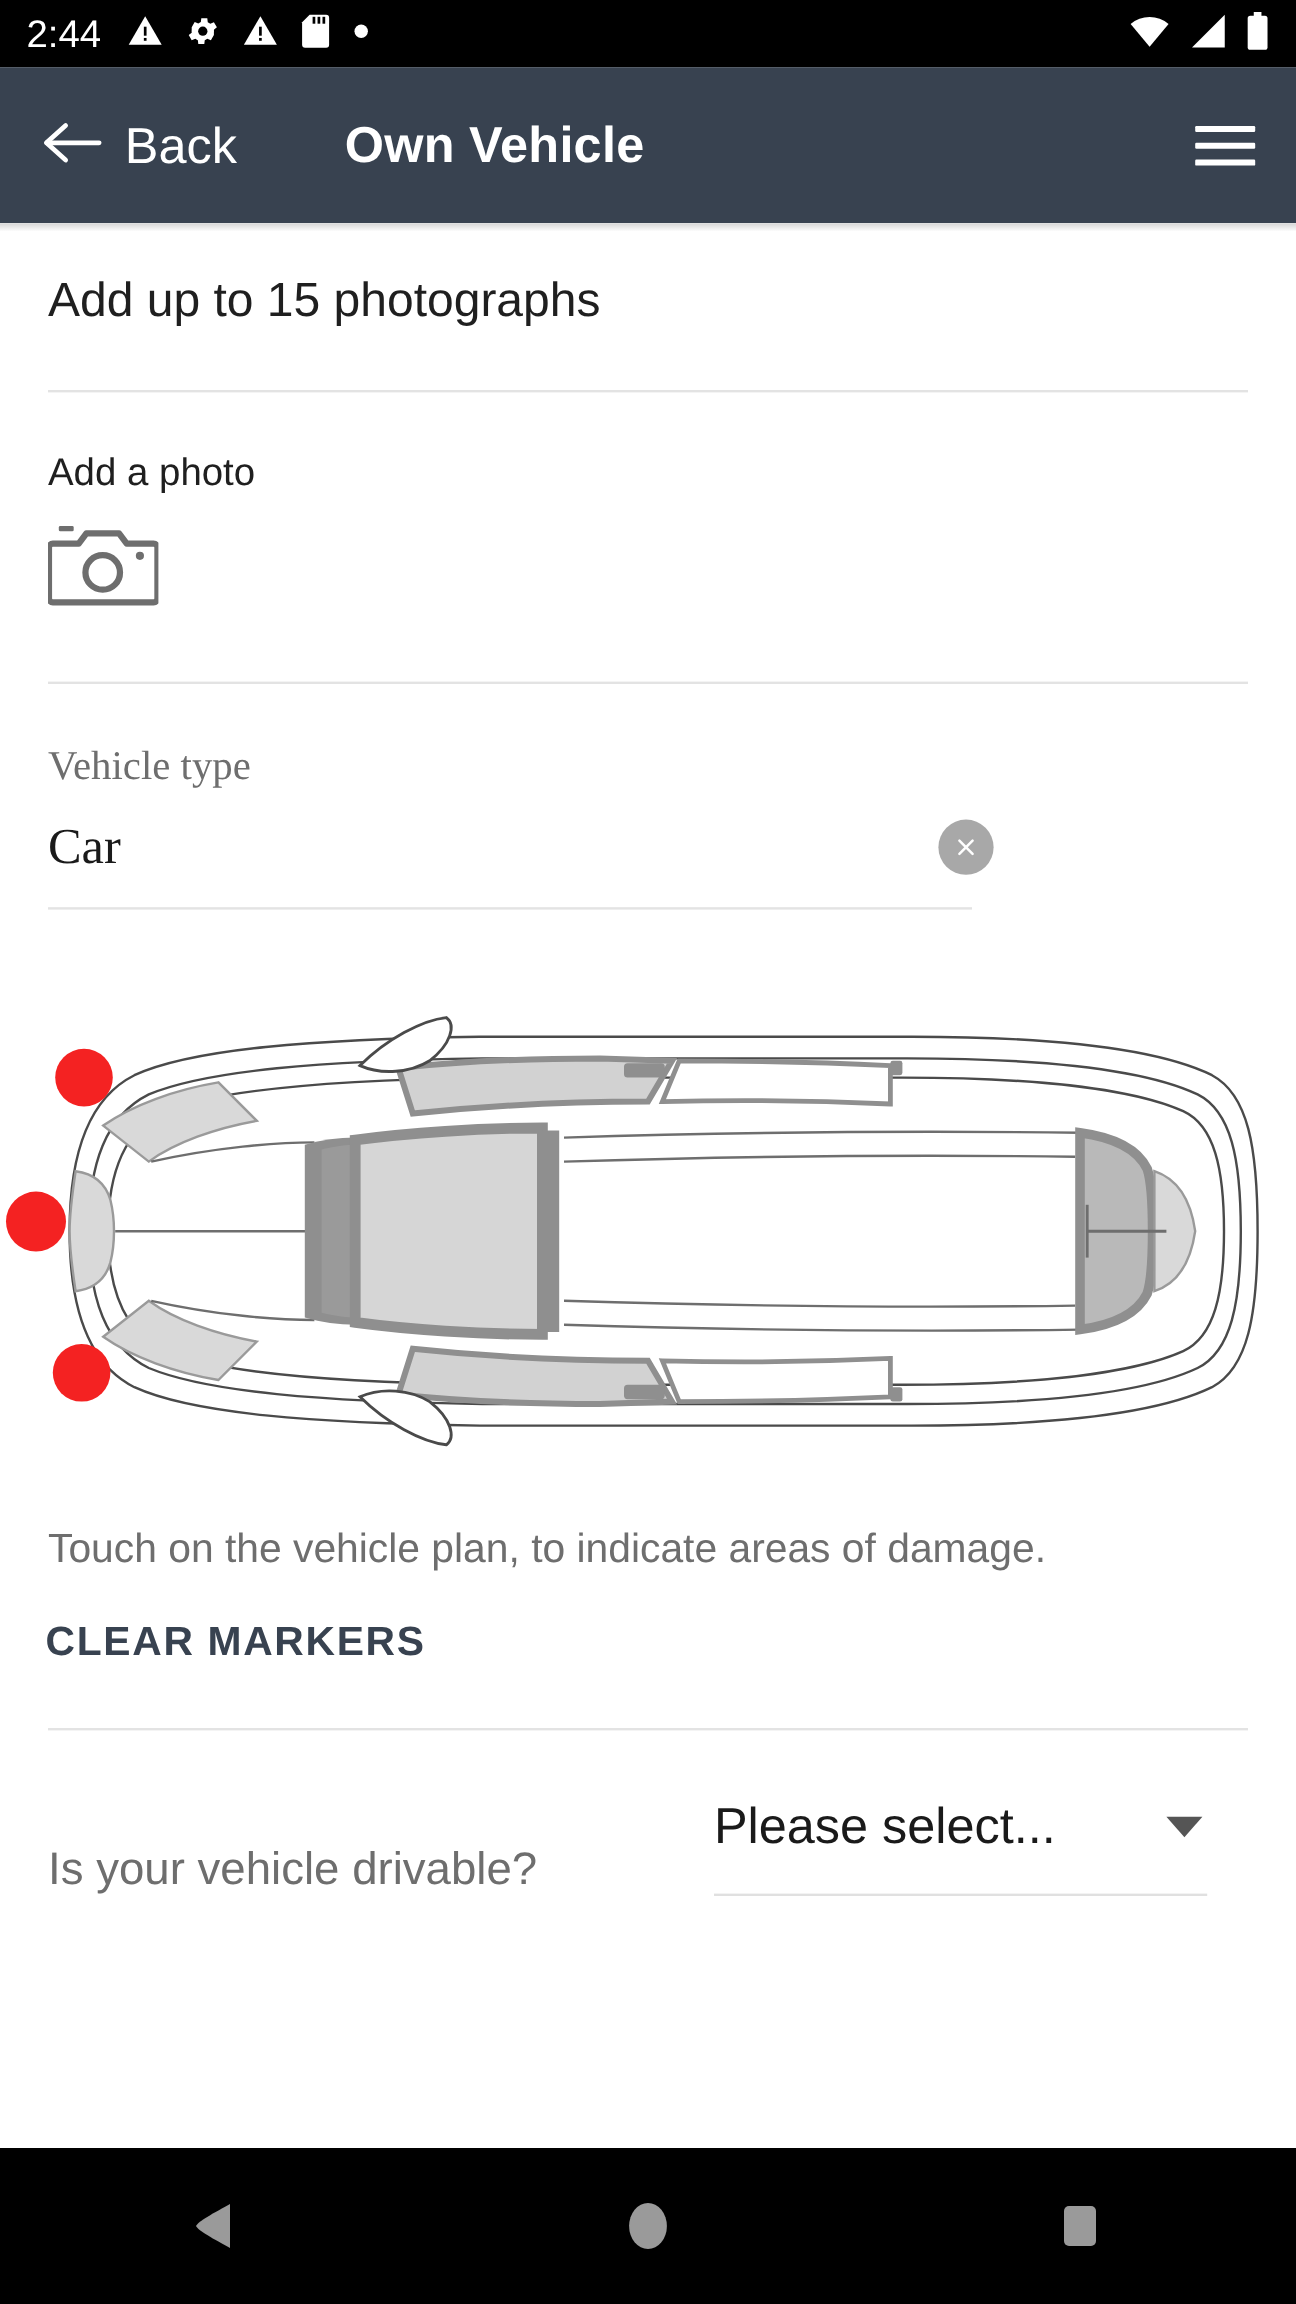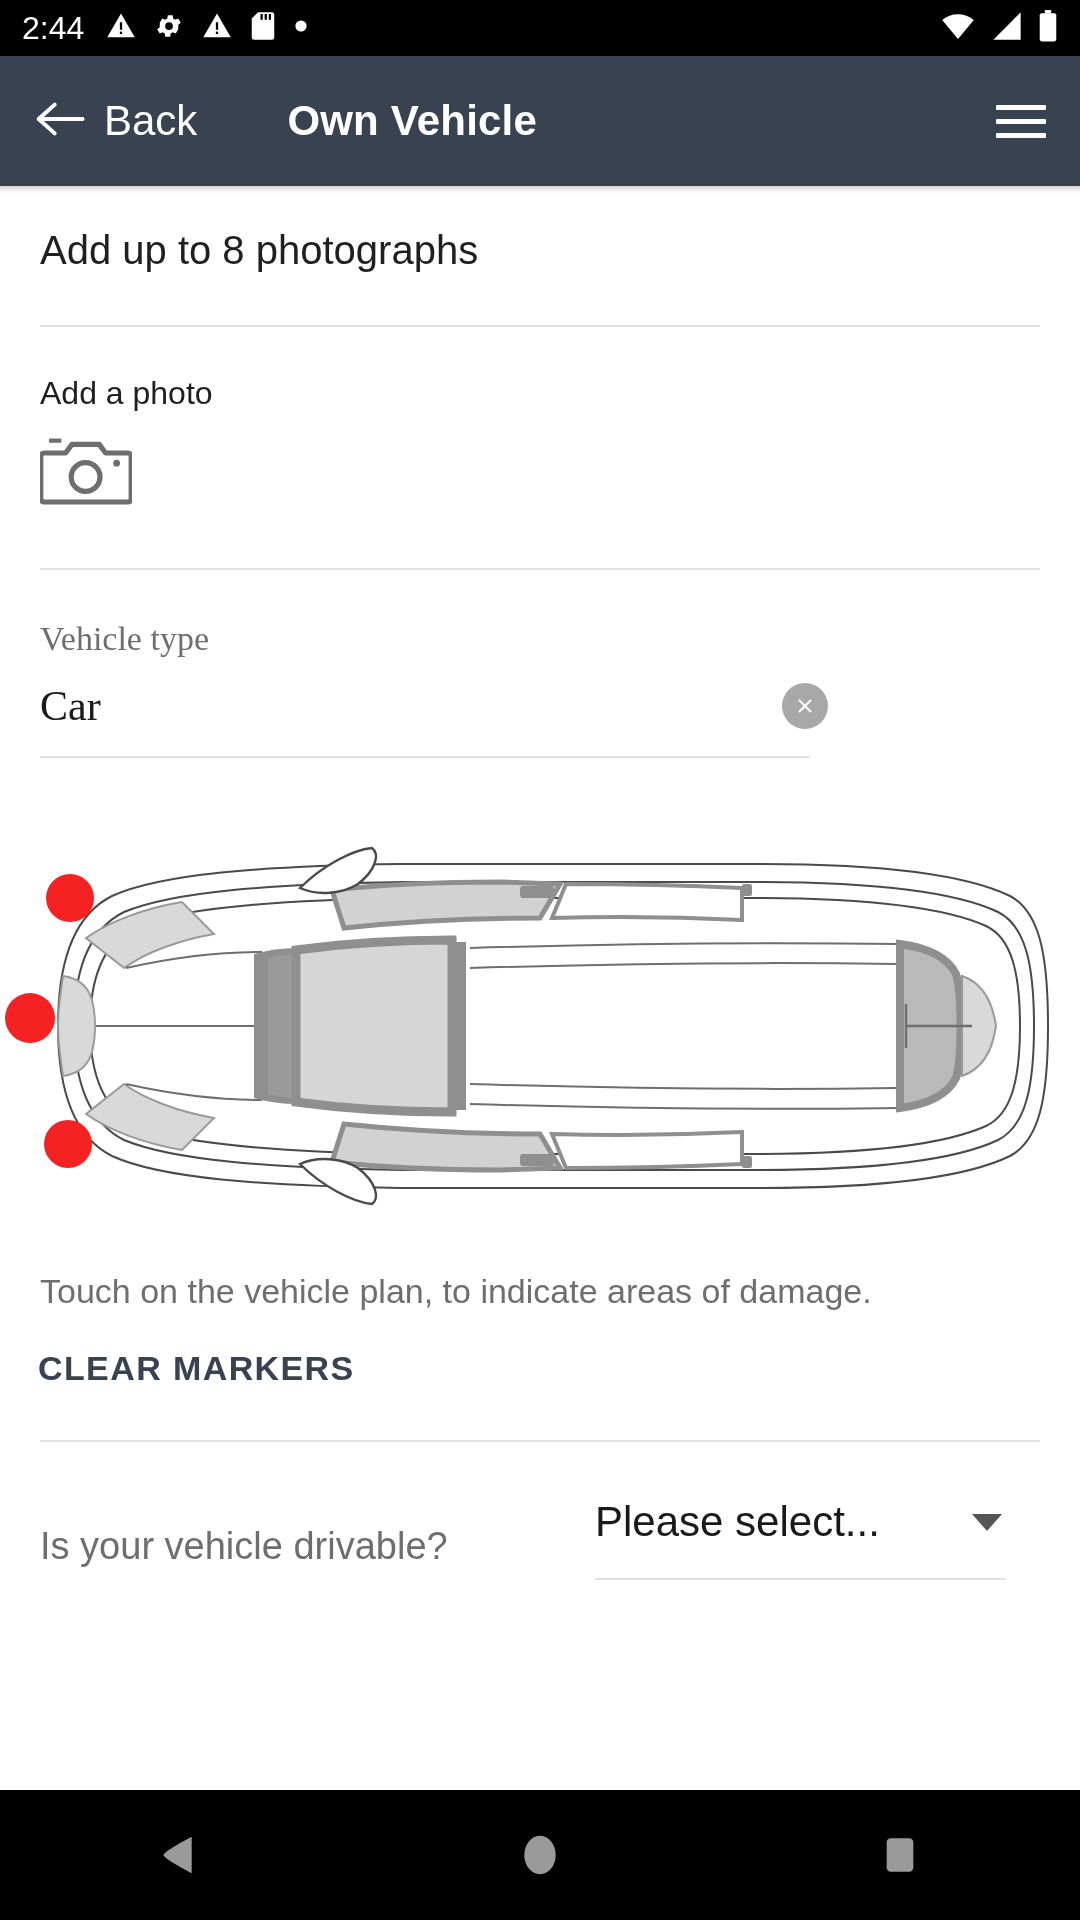--- a/index.html
+++ b/index.html
@@ -90,21 +90,21 @@
   .hint-text {
     font-size:34px; color:#6e6e6e; padding:46px 40px 0 40px;
   }
   .clear-markers-btn {
     font-size:34px; color:#384250; font-weight:700; letter-spacing:1.4px;
     padding:38px 0 0 38px; cursor:pointer; display:inline-block;
   }
   .div-markers { margin-top:52px; }
 
   .drivable-row {
-    display:flex; align-items:center; padding:56px 40px 0 40px;
+    display:flex; align-items:flex-end; padding:56px 40px 0 40px;
   }
   .drivable-label { font-size:38px; color:#6e6e6e; width:555px; padding-top:14px; }
   .select-wrap { flex:1; margin-right:34px; cursor:pointer; }
   .select-inner { display:flex; align-items:center; }
   .select-value { font-size:42px; color:#1a1a1a; flex:1; }
   .caret { width:0; height:0; border-left:15px solid transparent;
            border-right:15px solid transparent; border-top:17px solid #555; margin-right:4px;}
   .select-underline { height:2px; background:#e0e0e0; margin-top:32px; }
 
   
@@ -192,21 +192,21 @@
     <div class="hamburger">
       <span></span>
         <span></span>
         <span></span>
     </div>
   </div>
 
   <div class="content">
     <div class="shadow-strip"></div>
 
-    <div class="photos-title">Add up to 8 photographs</div>
+    <div class="photos-title">Add up to 15 photographs</div>
     <div class="divider div-photos"></div>
 
     <div class="addphoto-block">
       <div class="addphoto-label">Add a photo</div>
       <div class="camera-wrap">
         <svg width="92" height="72" viewBox="0 0 46 36">
           <rect x="4.5" y="2.2" width="6.2" height="2.2" rx="0.6" fill="#6e6e6e"></rect>
           <path d="M2 9.5h10.8l3.2-4.3h13.6l3.2 4.3H44a1.6 1.6 0 0 1 1.6 1.6v21.3A1.6 1.6 0 0 1 44 34H2a1.6 1.6 0 0 1-1.6-1.6V11.1A1.6 1.6 0 0 1 2 9.5z" fill="none" stroke="#6e6e6e" stroke-width="2.6" stroke-linejoin="round"></path>
           <circle cx="22.8" cy="21.5" r="7.2" fill="none" stroke="#6e6e6e" stroke-width="2.6"></circle>
           <circle cx="38.3" cy="14.6" r="1.7" fill="#6e6e6e"></circle>

